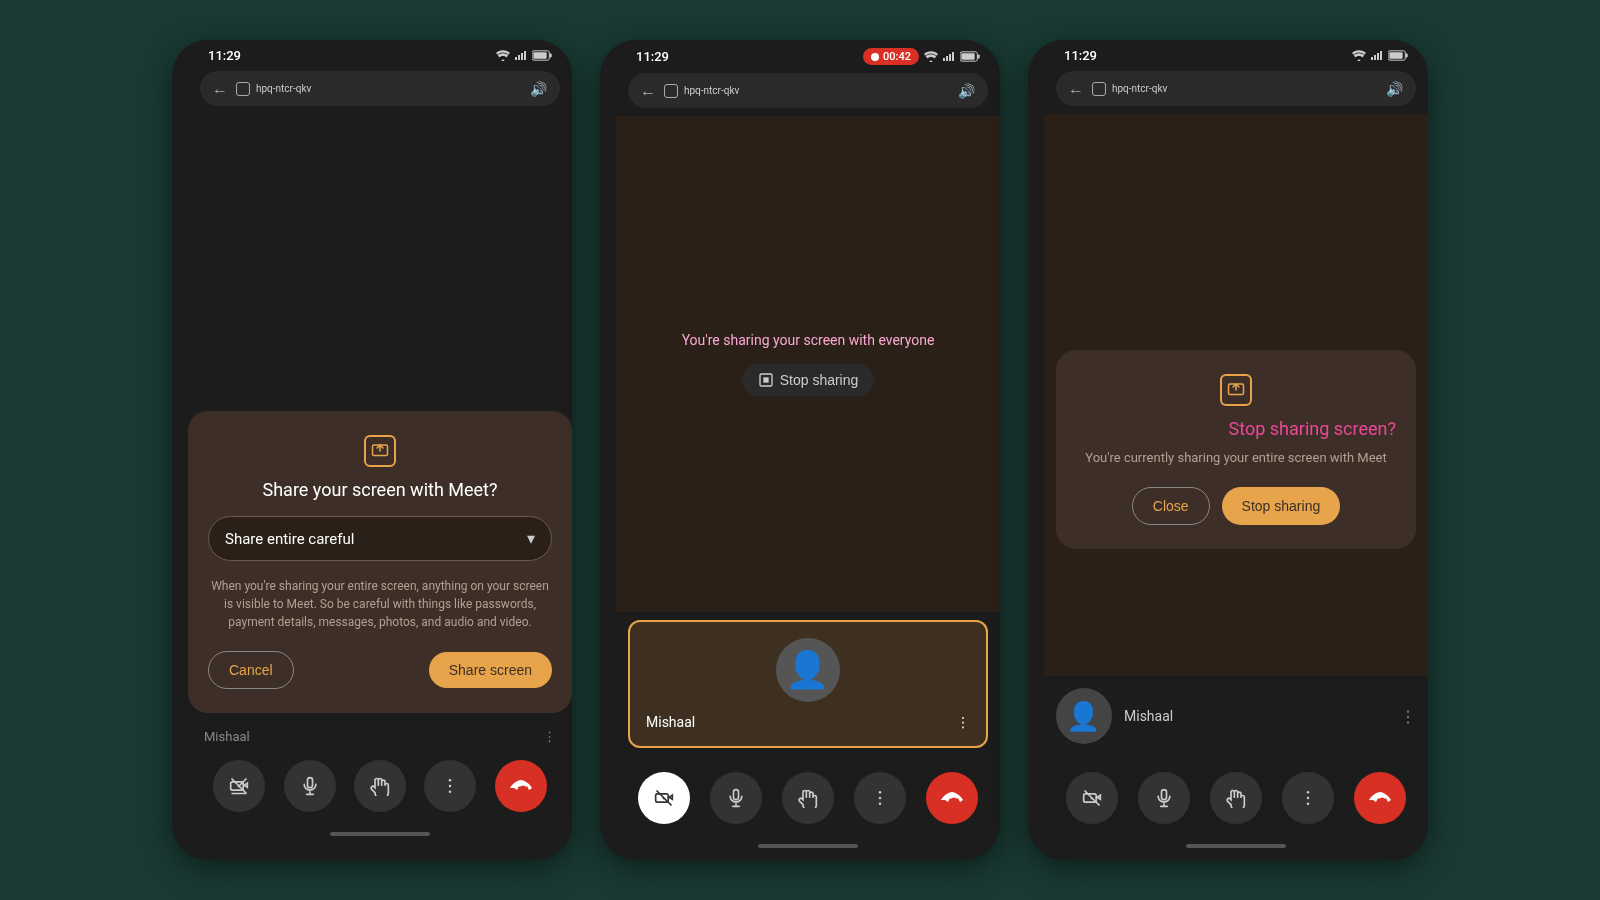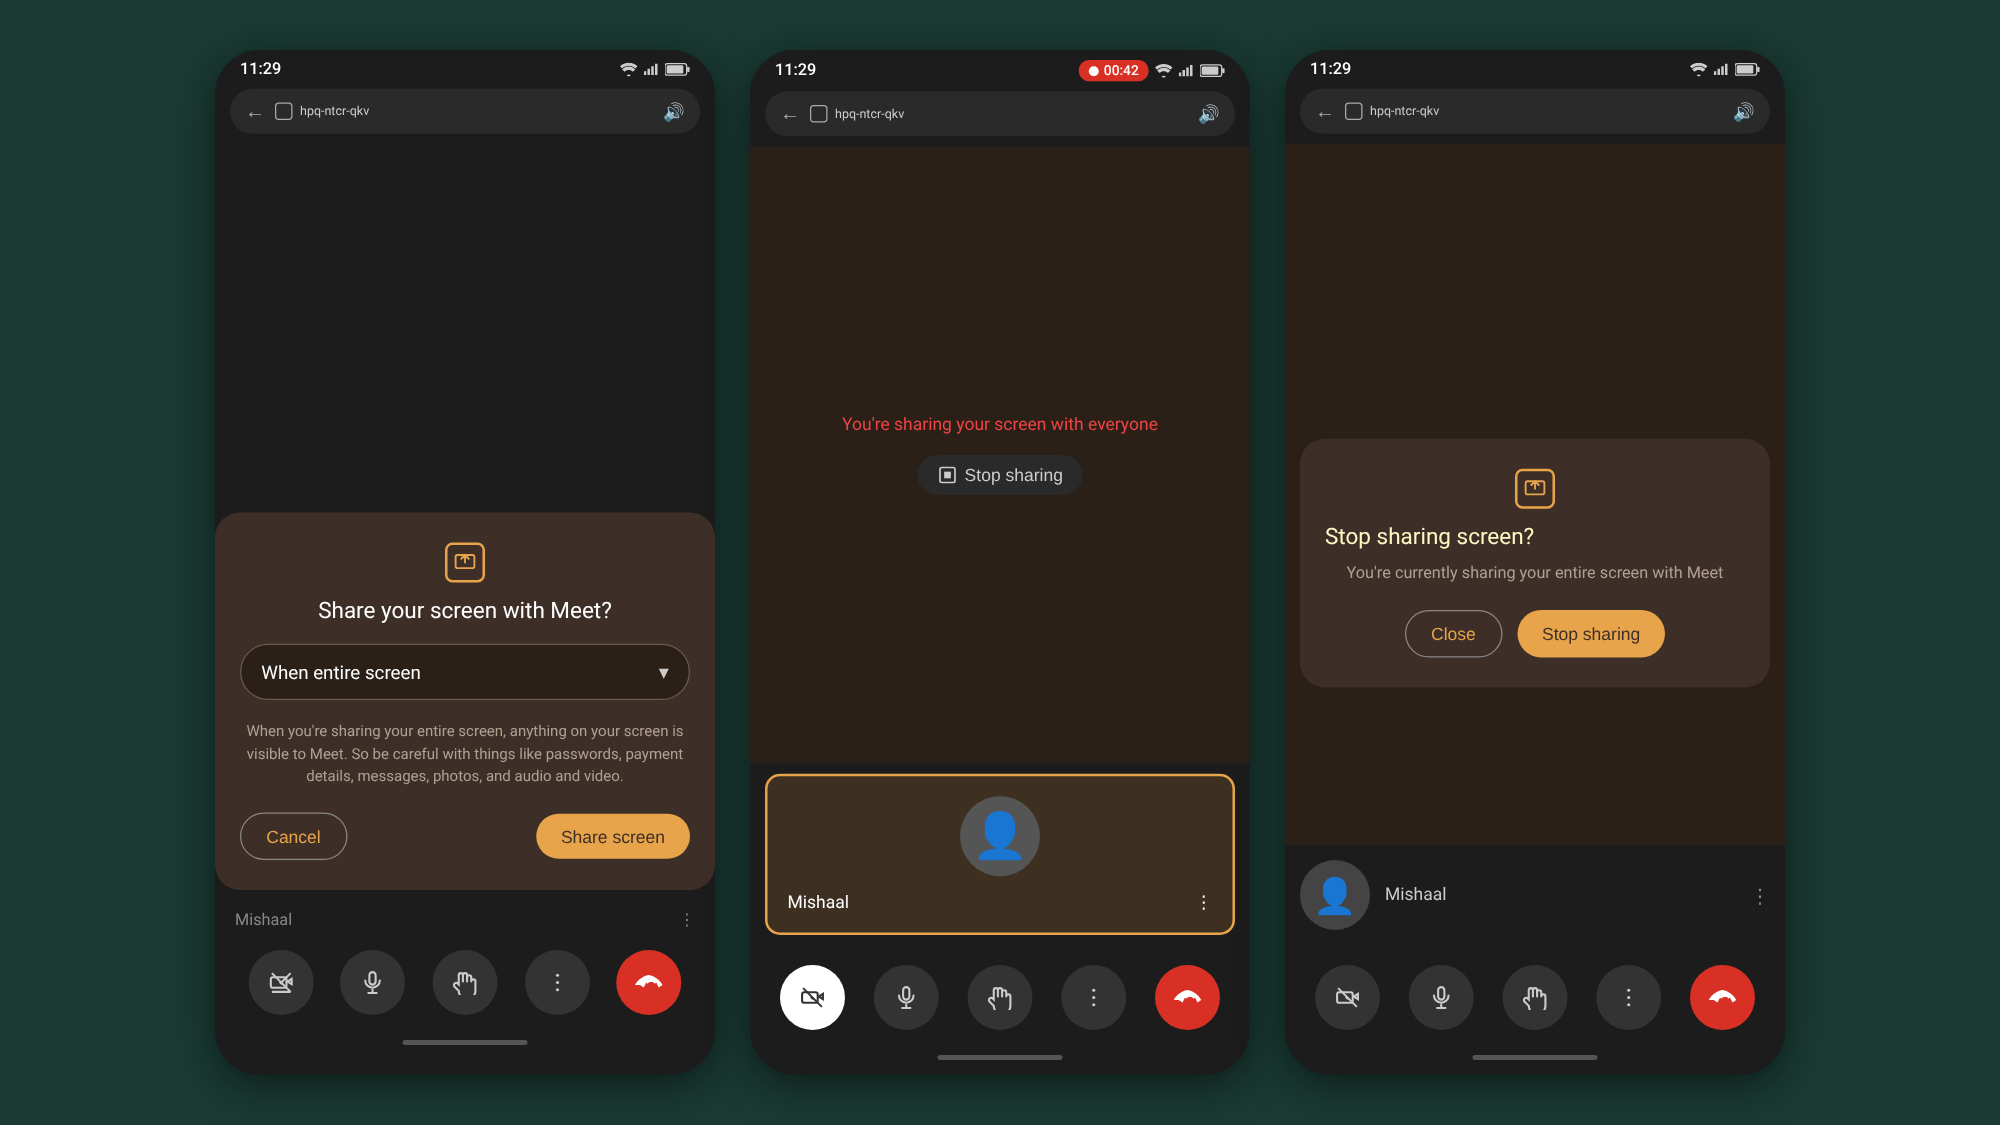--- a/index.html
+++ b/index.html
@@ -23,20 +23,21 @@
     .phone {
       width: 400px;
       height: 820px;
       background: #1c1c1c;
       border-radius: 36px;
       overflow: hidden;
       display: flex;
       flex-direction: column;
       position: relative;
       box-shadow: 0 8px 32px rgba(0,0,0,0.5);
+      padding-left: 16px;
     }
 
     
     .status-bar {
       display: flex;
       justify-content: space-between;
       align-items: center;
       padding: 8px 20px 4px;
       background: #1c1c1c;
     }
@@ -270,21 +271,21 @@
       background: #2a2018;
       flex: 1;
       display: flex;
       flex-direction: column;
       align-items: center;
       justify-content: center;
       gap: 16px;
     }
 
     .sharing-text {
-      color: #ef4444;
+      color: #f9a8d4;
       font-size: 14px;
     }
 
     .stop-sharing-btn {
       background: #2a2a2a;
       border: none;
       border-radius: 20px;
       color: #ccc;
       padding: 8px 16px;
       font-size: 14px;
@@ -335,23 +336,23 @@
       background: #3d2f28;
       border-radius: 20px;
       margin: 12px;
       padding: 24px 20px;
       position: absolute;
       left: 0; right: 0;
       top: 30%;
     }
 
     .stop-dialog-title {
-      color: #fef9c3;
+      color: #ec4899;
       font-size: 18px;
-      text-align: left;
+      text-align: right;
       margin-bottom: 10px;
       font-weight: 400;
     }
 
     .stop-dialog-text {
       color: #b0a090;
       font-size: 13px;
       text-align: center;
       margin-bottom: 20px;
       line-height: 1.4;
@@ -442,21 +443,21 @@
         <div class="dialog-icon">
           <div class="upload-icon">
             <svg width="18" height="18" viewBox="0 0 24 24" fill="none">
               <rect x="2" y="4" width="20" height="14" rx="2" stroke="#e8a44a" stroke-width="2" fill="none"></rect>
               <path d="M8 8l4-4 4 4M12 4v8" stroke="#e8a44a" stroke-width="2" stroke-linecap="round"></path>
             </svg>
           </div>
         </div>
         <div class="dialog-title">Share your screen with Meet?</div>
         <div class="dropdown-select">
-          <span class="dropdown-label">When entire screen</span>
+          <span class="dropdown-label">Share entire careful</span>
           <span class="dropdown-arrow">▾</span>
         </div>
         <div class="warning-text">When you're sharing your entire screen, anything on your screen is visible to Meet. So be careful with things like passwords, payment details, messages, photos, and audio and video.</div>
         <div class="dialog-actions">
           <button class="btn-cancel">Cancel</button>
           <button class="btn-share">Share screen</button>
         </div>
       </div>
 
       <div class="phone1-bottom">

